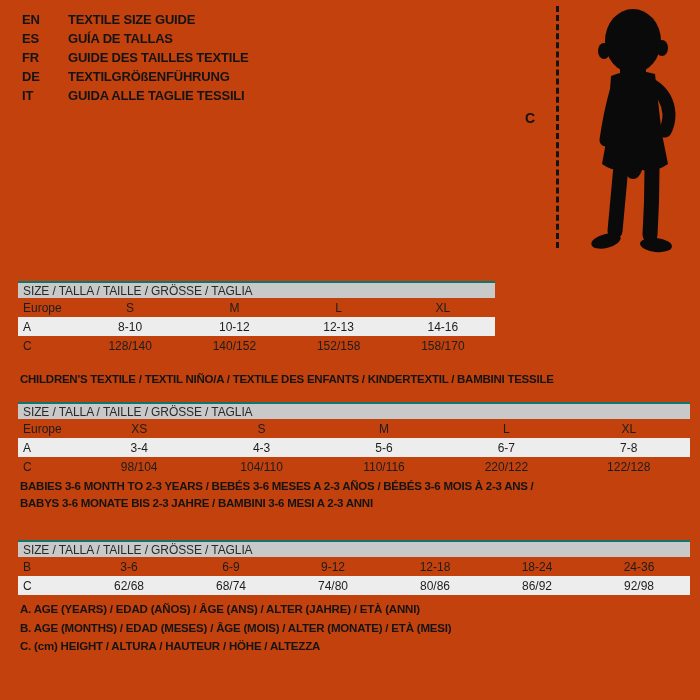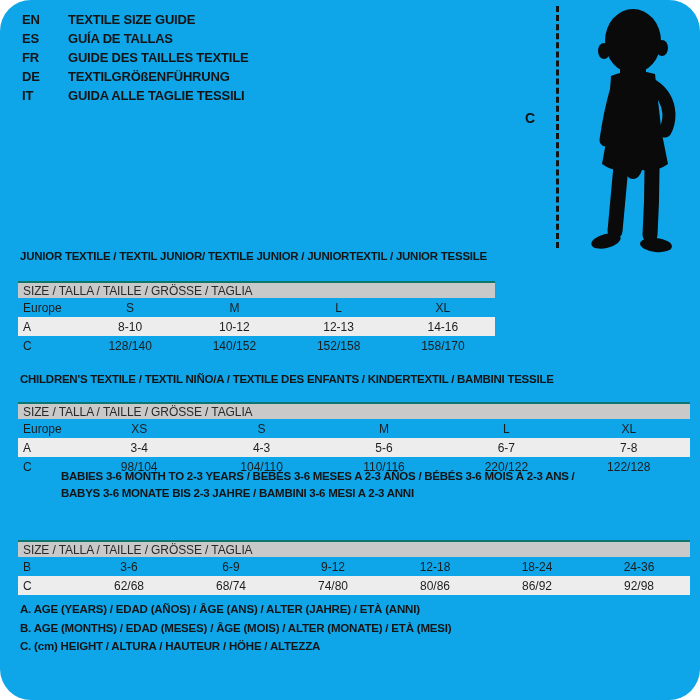--- a/index.html
+++ b/index.html
@@ -1,40 +1,40 @@
 <!DOCTYPE html>
 <html><head>
 <meta charset="utf-8">
 <style>
   * { margin:0; padding:0; box-sizing:border-box; }
   html,body { background:#ffffff; }
   .page {
-    position:relative; width:700px; height:700px; background:#0ea5e9;
-    font-family:"Liberation Sans", sans-serif; color:#1d1d1d; overflow:hidden;border-radius:31px;
+    position:relative; width:700px; height:700px; background:#c2410c;
+    font-family:"Liberation Sans", sans-serif; color:#1d1d1d; overflow:hidden;
   }
 
   
   .lang-block { position:absolute; left:22px; top:10px; }
   .lang-row { display:flex; height:19px; align-items:center;
               font-weight:bold; font-size:13px; letter-spacing:-0.2px; color:#141414; }
   .lang-code { width:46px; }
 
   
   .figure { position:absolute; left:505px; top:4px; width:195px; height:250px; }
   .c-label { position:absolute; left:20px; top:106px; font-weight:bold; font-size:14px; color:#111; }
   .dashline { position:absolute; left:51px; top:2px; height:242px; width:0;
               border-left:3px dashed #141414; }
   .baby { position:absolute; left:60px; top:0px; width:135px; height:250px; }
 
   
   .sec-title { position:absolute; left:20px; font-weight:bold; font-size:11.5px;
                letter-spacing:-0.25px; white-space:nowrap; color:#141414; }
   .t1 { top:250px; }
   .t2 { top:373px; }
-  .t3 { top:468px; line-height:17px;margin-left:41px; }
+  .t3 { top:478px; line-height:17px; }
 
   
   .size-table { position:absolute; left:18px; border-collapse:collapse; table-layout:fixed;
                 font-size:12px; }
   .tbl1 { top:281px; width:477px; }
   .tbl2 { top:402px; width:672px; }
   .tbl3 { top:540px; width:672px; }
   .size-table th { background:#c9c9c9; border-top:2px solid #0f766e; height:16px;
                    font-weight:normal; text-align:left; padding:0 0 0 5px;
                    font-size:12px; color:#2a2a2a; letter-spacing:-0.1px; white-space:nowrap; }
@@ -89,21 +89,20 @@
         <path d="M88,82 Q103,92 104,110 Q104,120 100,127" fill="none" stroke="#0a0a0a" stroke-width="13" stroke-linecap="round"></path>
         <path d="M44,122 Q70,114 95,120 L103,160 Q90,169 77,166 Q74,175 68,175 Q62,175 60,166 Q48,168 37,160 Z"></path>
         <path d="M56,162 Q53,196 50,227" fill="none" stroke="#0a0a0a" stroke-width="15" stroke-linecap="round"></path>
         <path d="M87,165 Q87,198 85,231" fill="none" stroke="#0a0a0a" stroke-width="15" stroke-linecap="round"></path>
         <ellipse cx="41" cy="237" rx="15" ry="7" transform="rotate(-14 41 237)"></ellipse>
         <ellipse cx="91" cy="241" rx="16" ry="7" transform="rotate(6 91 241)"></ellipse>
       </g>
     </svg>
   </div>
 
-  <div class="sec-title t1">JUNIOR TEXTILE / TEXTIL JUNIOR/ TEXTILE JUNIOR / JUNIORTEXTIL / JUNIOR TESSILE</div>
   <table class="size-table tbl1">
       <colgroup>
         <col style="width: 60px;">
         <col>
         <col>
         <col>
         <col>
       </colgroup>
       <thead>
         <tr>

